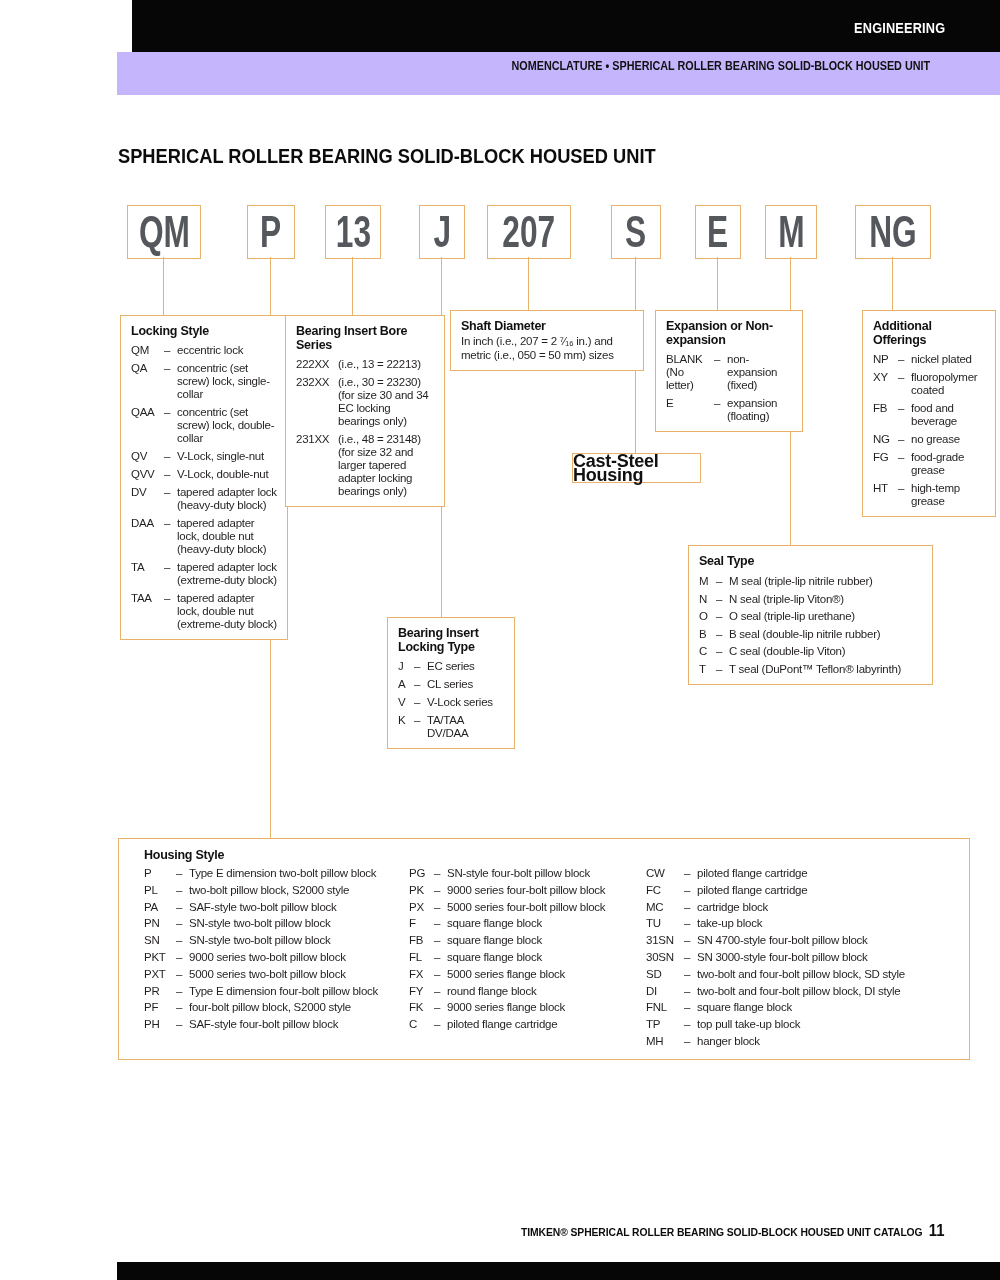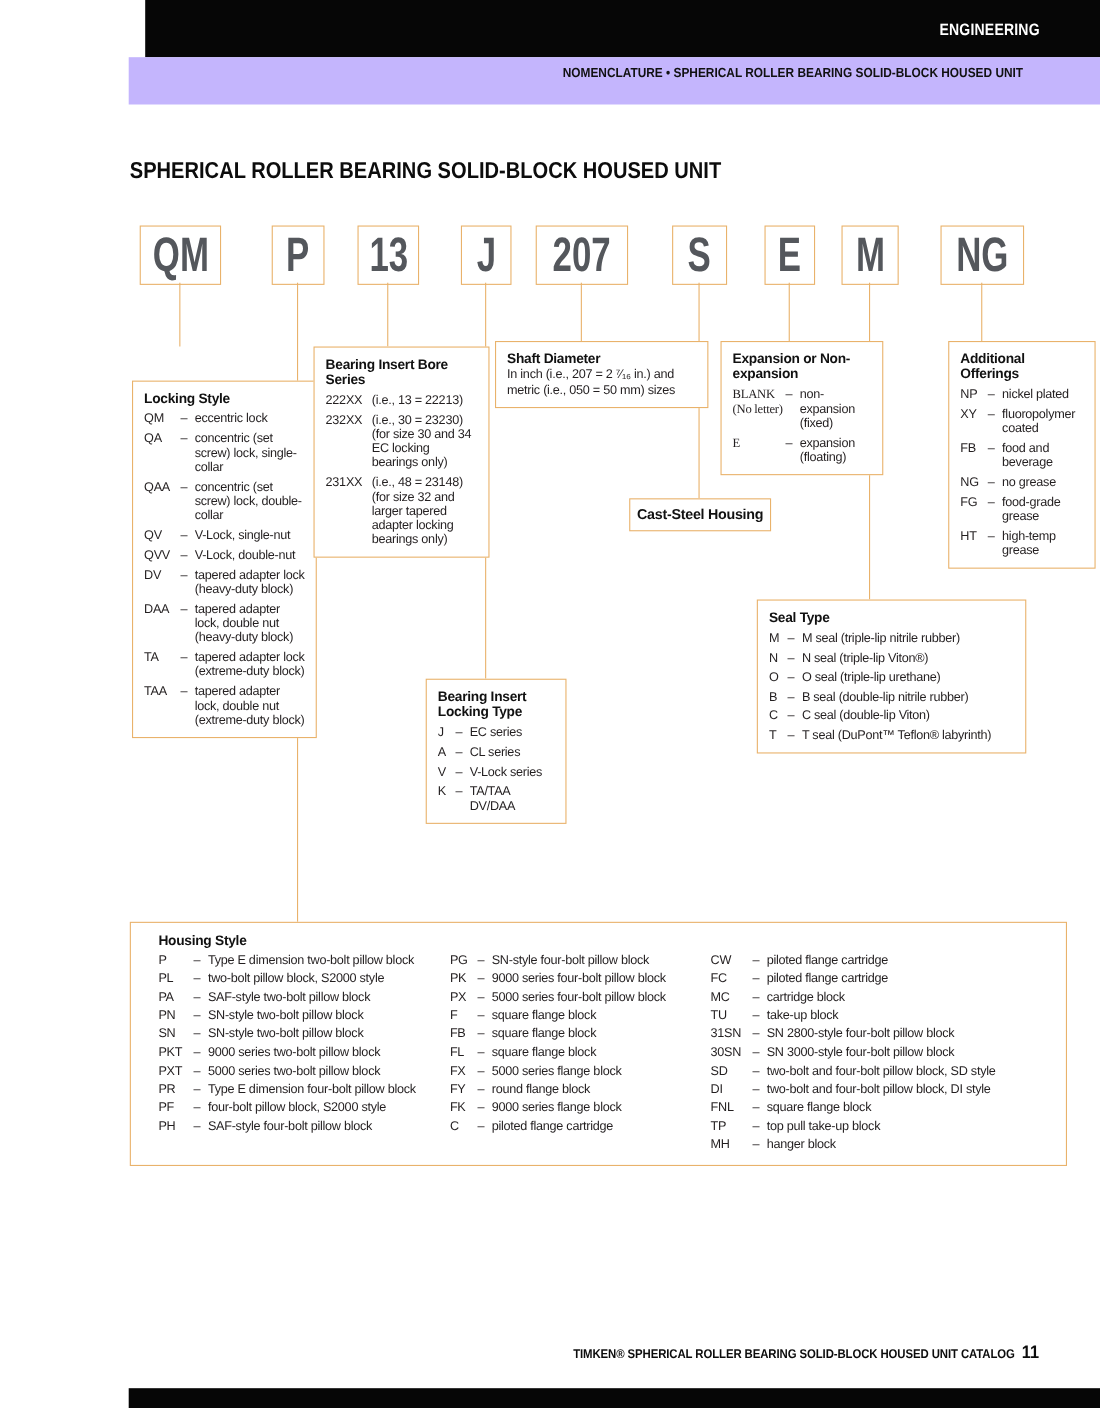--- a/index.html
+++ b/index.html
@@ -41,27 +41,27 @@
     font-size:11.5px;line-height:13px;letter-spacing:-0.25px;color:#231f20;
   }
   .ann .ttl{font-size:12.5px;line-height:14px;font-weight:bold;margin-bottom:6px;color:#111;}
   .ann .item{display:flex;align-items:flex-start;margin-bottom:5px;}
   .ann .item:last-child{margin-bottom:0;}
   .ann .code{flex:0 0 auto;}
   .ann .dash{flex:0 0 13px;text-align:left;}
   .ann .desc{flex:1 1 auto;}
   .b-locking .code{width:33px;}
   .b-bore .code{width:42px;}
-  .b-expansion .code{width:48px;font-family:Liberation Serif, serif;}
+  .b-expansion .code{width:48px;}
   .b-additional .code{width:25px;}
   .b-seal .code{width:17px;}
   .b-seal .item{margin-bottom:3px;line-height:14.5px;}
   .b-locktype .code{width:16px;}
   .b-cast{display:flex;align-items:center;justify-content:center;padding:0;}
-  .b-cast .ttl{margin:0;font-size:13px;}
+  .b-cast .ttl{margin:0;font-size:18px;}
   
   .b-housing{padding:9px 25px;}
   .b-housing .cols{display:grid;grid-template-columns:265px 237px auto;}
   .b-housing .item{margin:0;white-space:nowrap;line-height:16.8px;}
   .hcol1 .code{width:32px;}
   .hcol2 .code{width:25px;}
   .hcol3 .code{width:38px;}
   
   .footer{
     position:absolute;right:55px;top:1221px;display:flex;align-items:baseline;
@@ -116,21 +116,21 @@
   <div class="conn" style="left:163px;top:257px;height:58px;"></div>
   <div class="conn" style="left:270px;top:257px;height:581px;"></div>
   <div class="conn" style="left:352px;top:257px;height:58px;"></div>
   <div class="conn" style="left:441px;top:257px;height:360px;"></div>
   <div class="conn" style="left:528px;top:257px;height:53px;"></div>
   <div class="conn" style="left:635px;top:257px;height:196px;"></div>
   <div class="conn" style="left:717px;top:257px;height:53px;"></div>
   <div class="conn" style="left:790px;top:257px;height:288px;"></div>
   <div class="conn" style="left:892px;top:257px;height:53px;"></div>
 
-  <div class="ann b-locking" style="left:120px;top:315px;width:146px;margin-top:31px;">
+  <div class="ann b-locking" style="left:120px;top:315px;width:146px;">
     <div class="ttl">Locking Style</div>
     <div>
 
         <div class="item">
           <span class="code">QM</span>
           <span class="dash">–</span>
           <span class="desc">eccentric lock</span>
         </div>
 
         <div class="item">
@@ -494,21 +494,21 @@
 
           <div class="item">
             <span class="code">TU</span>
             <span class="dash">–</span>
             <span class="desc">take-up block</span>
           </div>
 
           <div class="item">
             <span class="code">31SN</span>
             <span class="dash">–</span>
-            <span class="desc">SN 2800-style four-bolt pillow block</span>
+            <span class="desc">SN 4700-style four-bolt pillow block</span>
           </div>
 
           <div class="item">
             <span class="code">30SN</span>
             <span class="dash">–</span>
             <span class="desc">SN 3000-style four-bolt pillow block</span>
           </div>
 
           <div class="item">
             <span class="code">SD</span>

